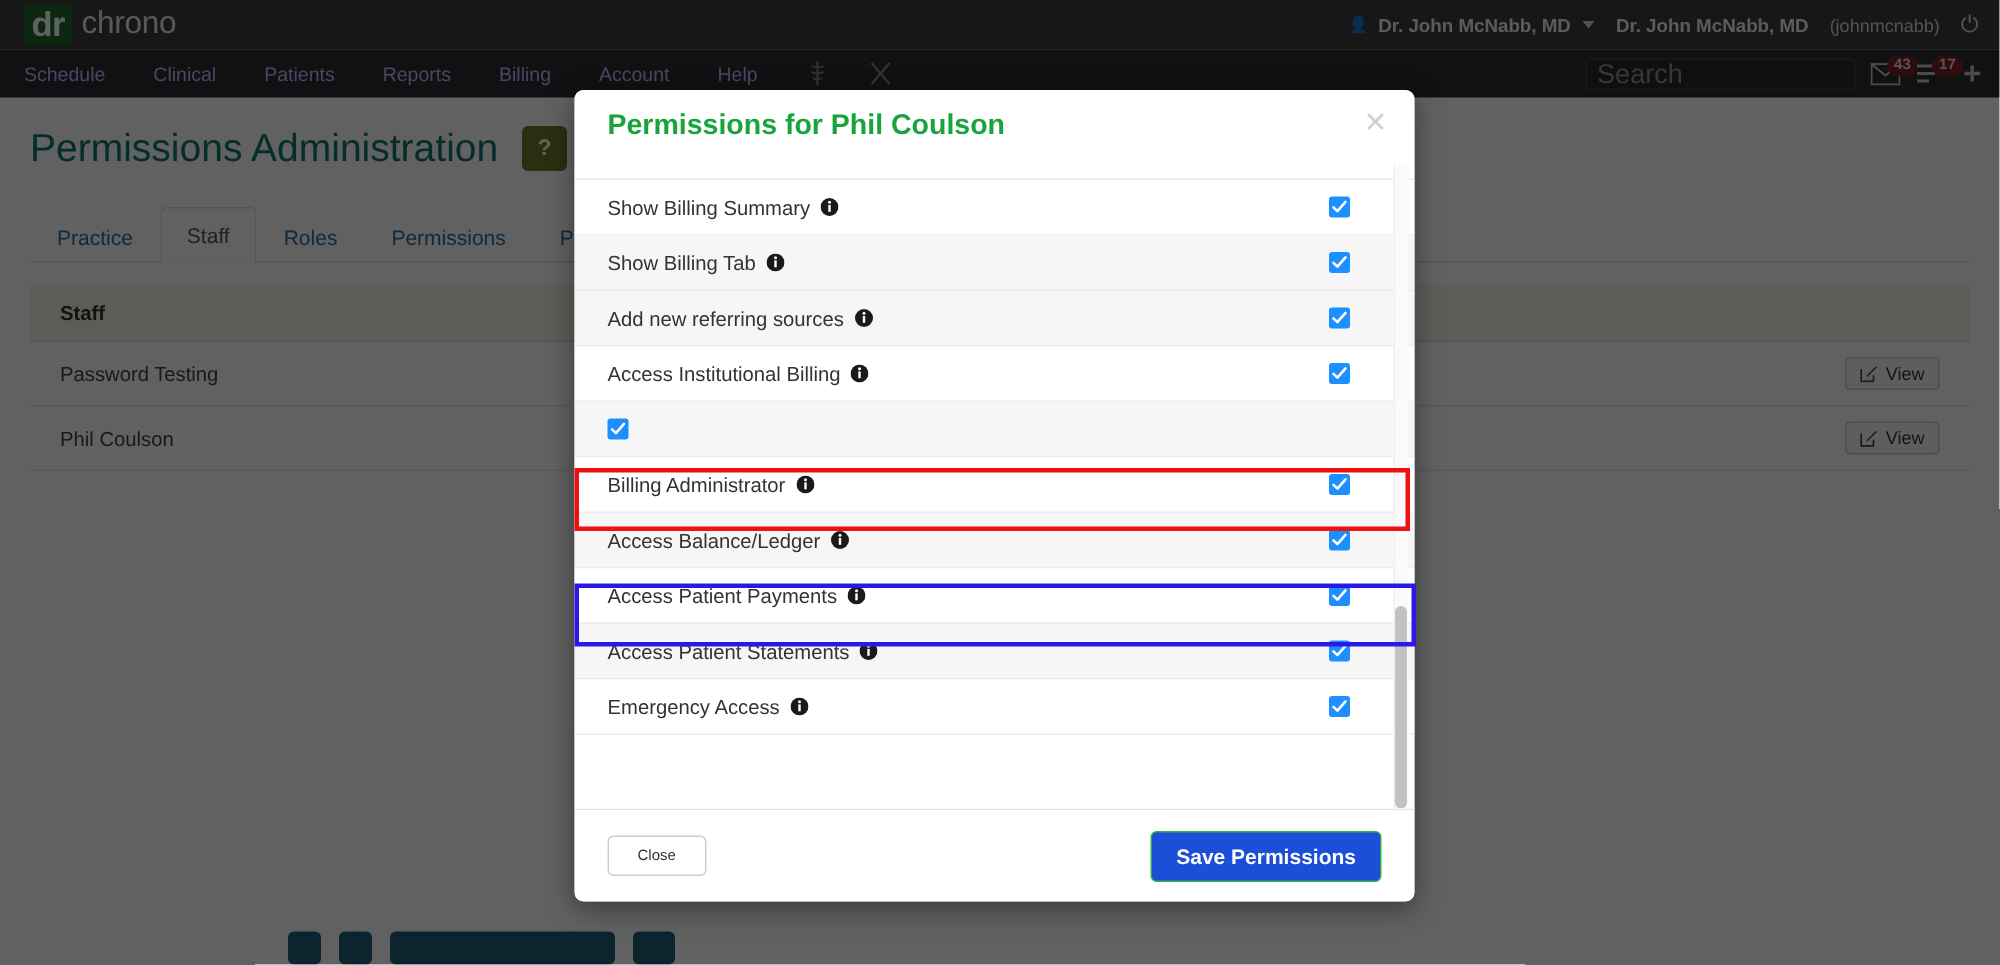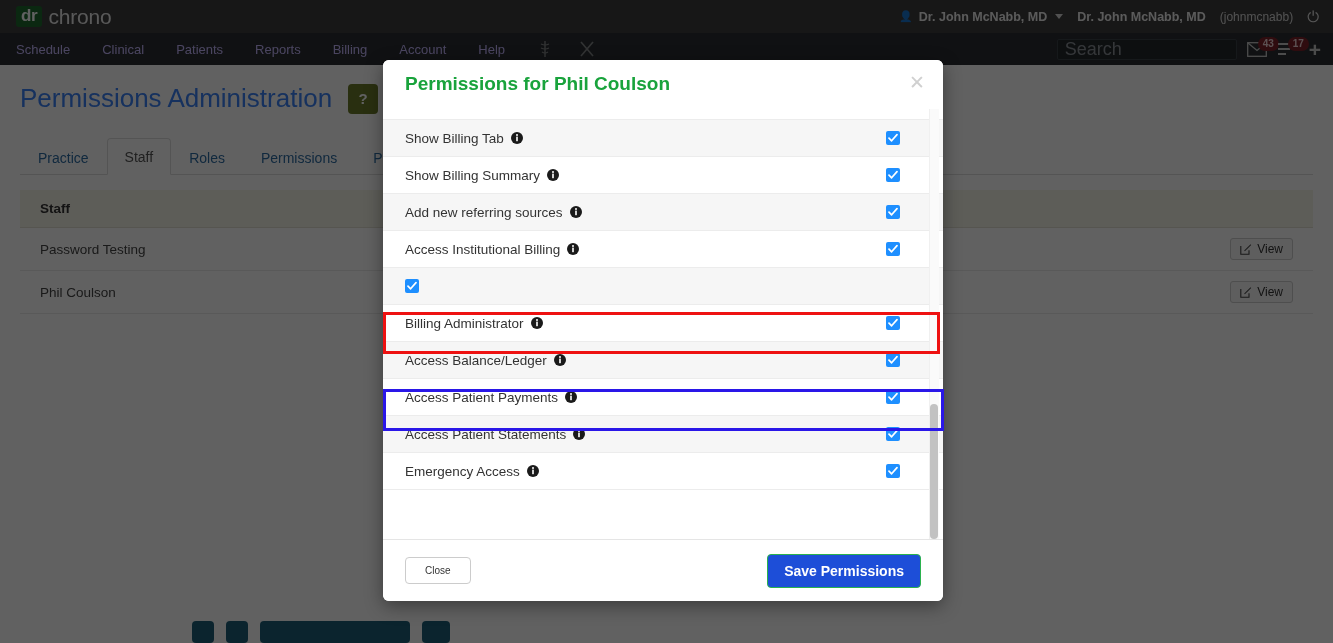--- a/index.html
+++ b/index.html
@@ -16,21 +16,21 @@
   .dim { position: absolute; inset: 0; background: rgba(0,0,0,0.62); z-index: 50; pointer-events: none; }
 
   
   .topbar {
     position: relative; height: 33px; background: #3d3d3d;
     display: flex; align-items: center; justify-content: space-between;
     padding: 0 14px 0 16px;
   }
   .logo { display: flex; align-items: center; gap: 6px; }
   .logo-dr {
-    background: #1f6b2e; color: #fff; font-weight: 700; font-size: 17px;
+    background: #1f6b2e; color: #fff; font-weight: 700; font-size: 23px;
     padding: 1px 5px 2px 5px; border-radius: 3px; line-height: 1.05;
     letter-spacing: -0.3px;
   }
   .logo-chrono { color: #e9e9e9; font-size: 21px; letter-spacing: -0.2px; }
 
   .topright { display: flex; align-items: center; gap: 14px; color: #efefef; font-size: 12.5px; }
   .user-menu { display: flex; align-items: center; gap: 6px; font-weight: 700; cursor: pointer; }
   .user-glyph { font-size: 11px; color: #cfcfcf; }
   .caret-down {
     width: 0; height: 0; border-left: 4px solid transparent; border-right: 4px solid transparent;
@@ -67,21 +67,21 @@
   .badge {
     position: absolute; top: -5px; left: 11px;
     background: #7d2029; color: #f0d3d6; font-size: 10px; font-weight: 700;
     border-radius: 9px; padding: 1px 5px; line-height: 1.2;
   }
   .plus-icon { color: #c6c6c6; font-size: 21px; line-height: 1; font-weight: 700; cursor: pointer; margin-left: 4px; }
 
   
   .content { padding: 18px 20px 0 20px; }
   .page-title-row { display: flex; align-items: center; gap: 16px; }
-  .page-title { font-size: 26px; color: #3b82f6; font-weight: 400; }
+  .page-title { font-size: 26px; color: #0f766e; font-weight: 400; }
   .help-badge {
     background: #6d7c2a; color: #fff; font-size: 15px; font-weight: 700;
     width: 30px; height: 30px; border-radius: 4px; display: flex;
     align-items: center; justify-content: center; cursor: pointer;
   }
 
   .tabs { display: flex; align-items: flex-end; margin-top: 23px; border-bottom: 1px solid #ddd; }
   .tab {
     font-size: 14px; color: #2e6da4; padding: 10px 17px 9px 17px; cursor: pointer;
     border: 1px solid transparent; border-bottom: none; position: relative; top: 1px;
@@ -322,38 +322,38 @@
       <div class="modal-close">✕</div>
     </div>
 
     <div class="modal-body">
       <div class="perm-list" id="perm-list">
           <div class="perm-row">
             <span class="perm-label">
               <span>Show Patient Balance</span>
             </span>
           </div>
+          <div class="perm-row">
+            <span class="perm-label">
+              <span>Show Billing Summary</span>
+              <svg class="info-icon" viewBox="0 0 12 12">
+                <circle cx="6" cy="6" r="6" fill="#1a1a1a"></circle>
+                <rect x="5.2" y="4.6" width="1.6" height="4.6" fill="#fff"></rect>
+                <circle cx="6" cy="2.9" r="1" fill="#fff"></circle>
+              </svg>
+            </span>
+            <span class="perm-check">
+              <svg viewBox="0 0 10 10">
+                <path d="M1 5.2 L3.6 7.8 L9 1.6" fill="none" stroke="#fff" stroke-width="1.7" stroke-linecap="round" stroke-linejoin="round"></path>
+              </svg>
+            </span>
+          </div>
           <div class="perm-row alt">
             <span class="perm-label">
               <span>Show Billing Tab</span>
-              <svg class="info-icon" viewBox="0 0 12 12">
-                <circle cx="6" cy="6" r="6" fill="#1a1a1a"></circle>
-                <rect x="5.2" y="4.6" width="1.6" height="4.6" fill="#fff"></rect>
-                <circle cx="6" cy="2.9" r="1" fill="#fff"></circle>
-              </svg>
-            </span>
-            <span class="perm-check">
-              <svg viewBox="0 0 10 10">
-                <path d="M1 5.2 L3.6 7.8 L9 1.6" fill="none" stroke="#fff" stroke-width="1.7" stroke-linecap="round" stroke-linejoin="round"></path>
-              </svg>
-            </span>
-          </div>
-          <div class="perm-row">
-            <span class="perm-label">
-              <span>Show Billing Summary</span>
               <svg class="info-icon" viewBox="0 0 12 12">
                 <circle cx="6" cy="6" r="6" fill="#1a1a1a"></circle>
                 <rect x="5.2" y="4.6" width="1.6" height="4.6" fill="#fff"></rect>
                 <circle cx="6" cy="2.9" r="1" fill="#fff"></circle>
               </svg>
             </span>
             <span class="perm-check">
               <svg viewBox="0 0 10 10">
                 <path d="M1 5.2 L3.6 7.8 L9 1.6" fill="none" stroke="#fff" stroke-width="1.7" stroke-linecap="round" stroke-linejoin="round"></path>
               </svg>

